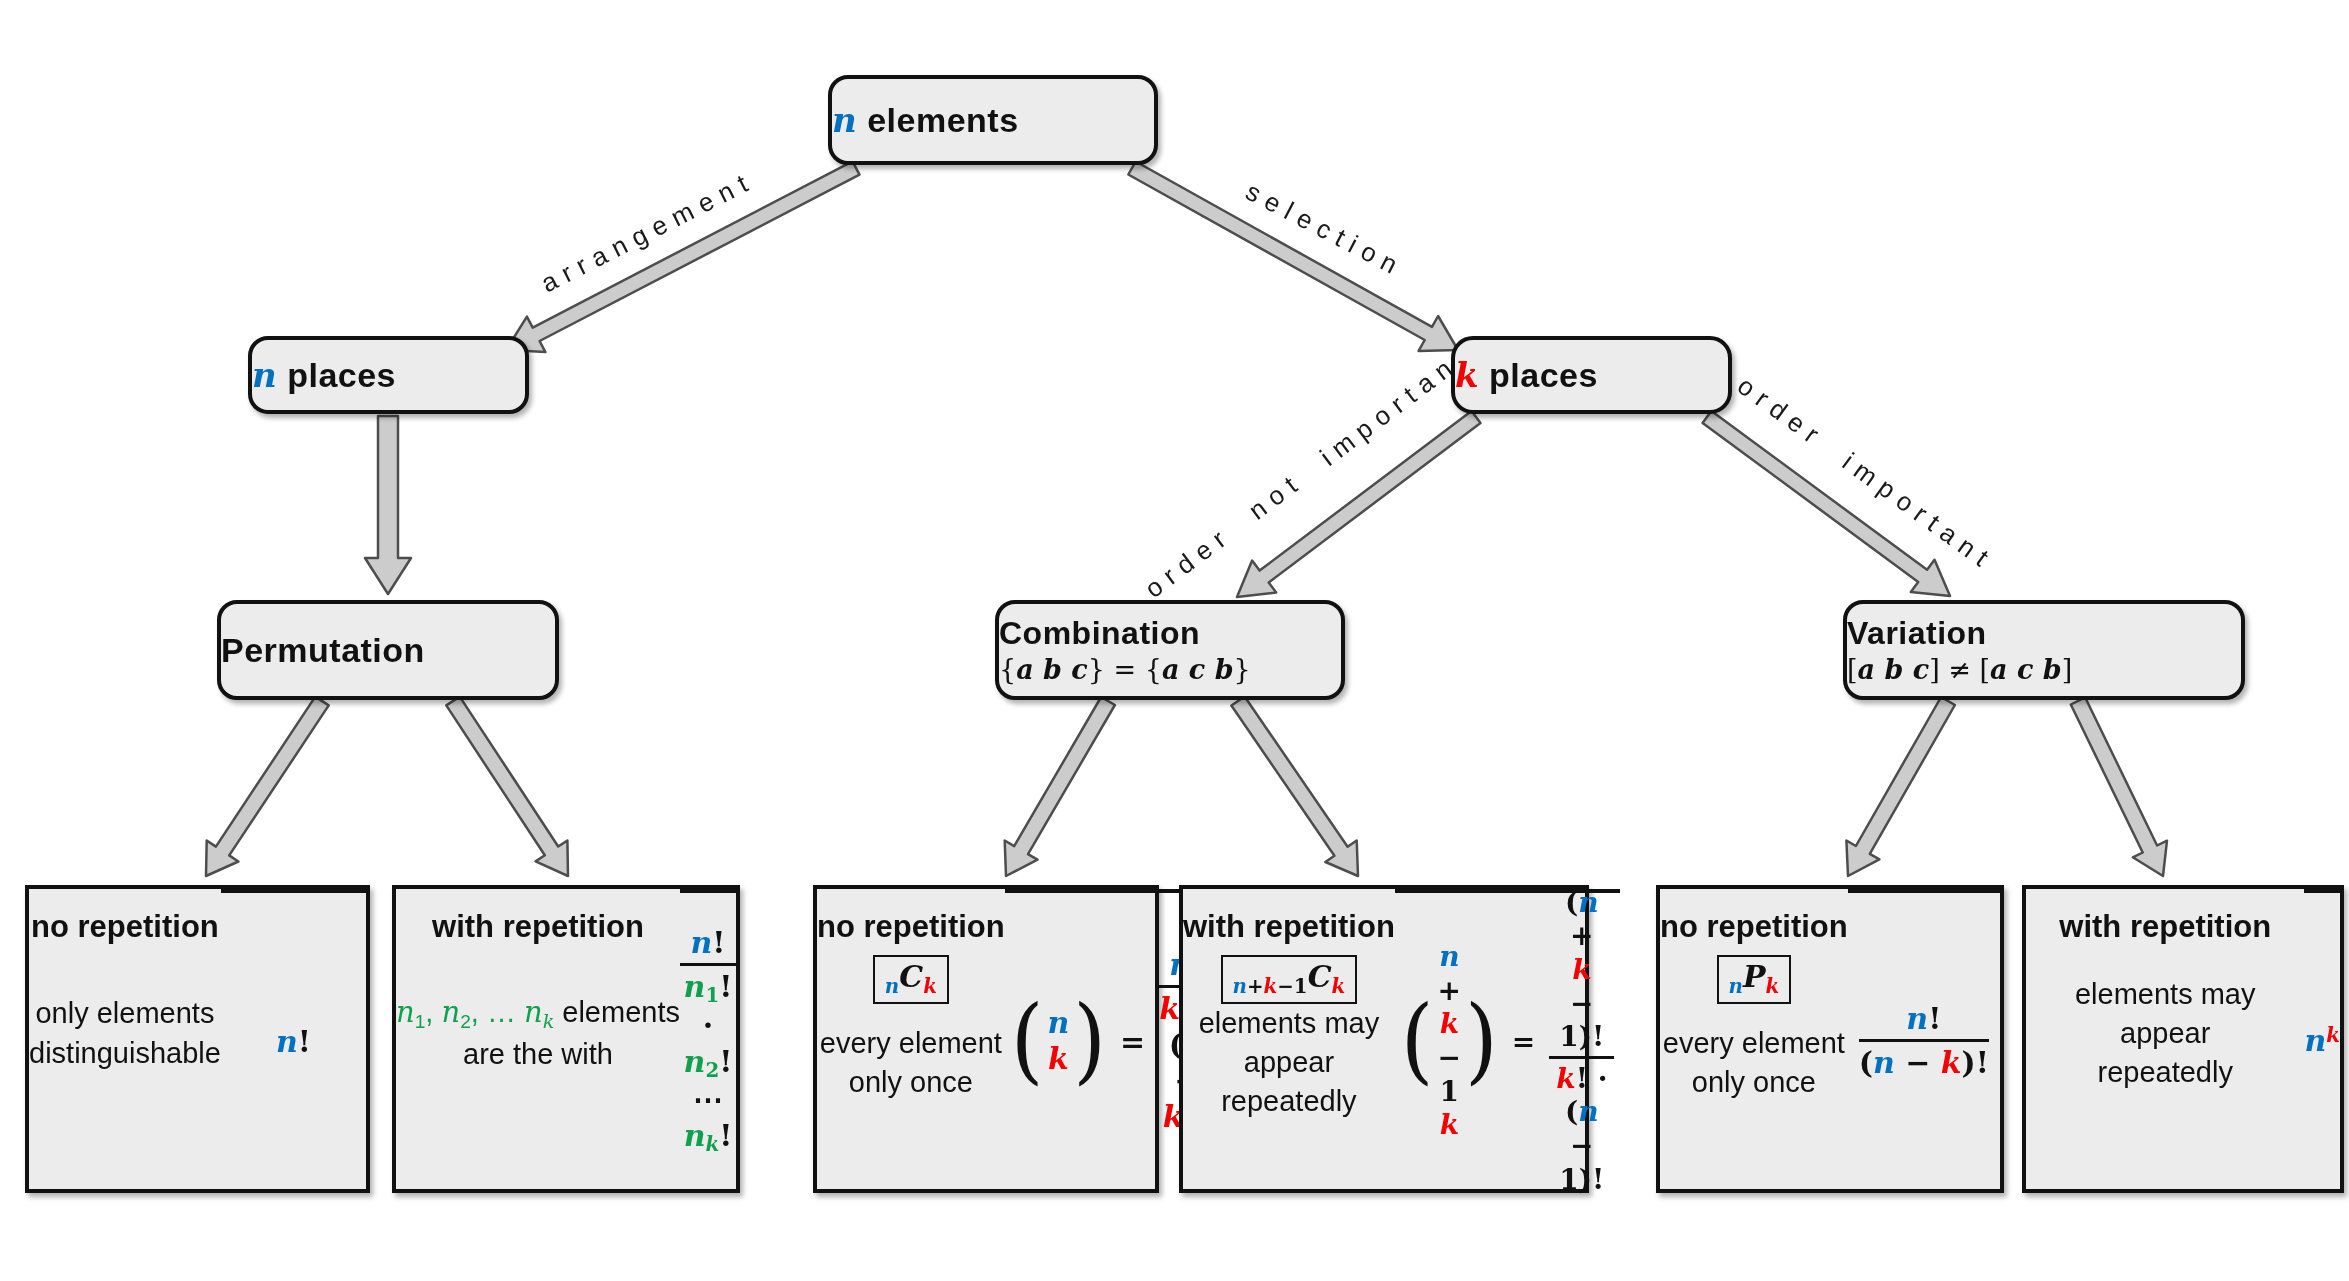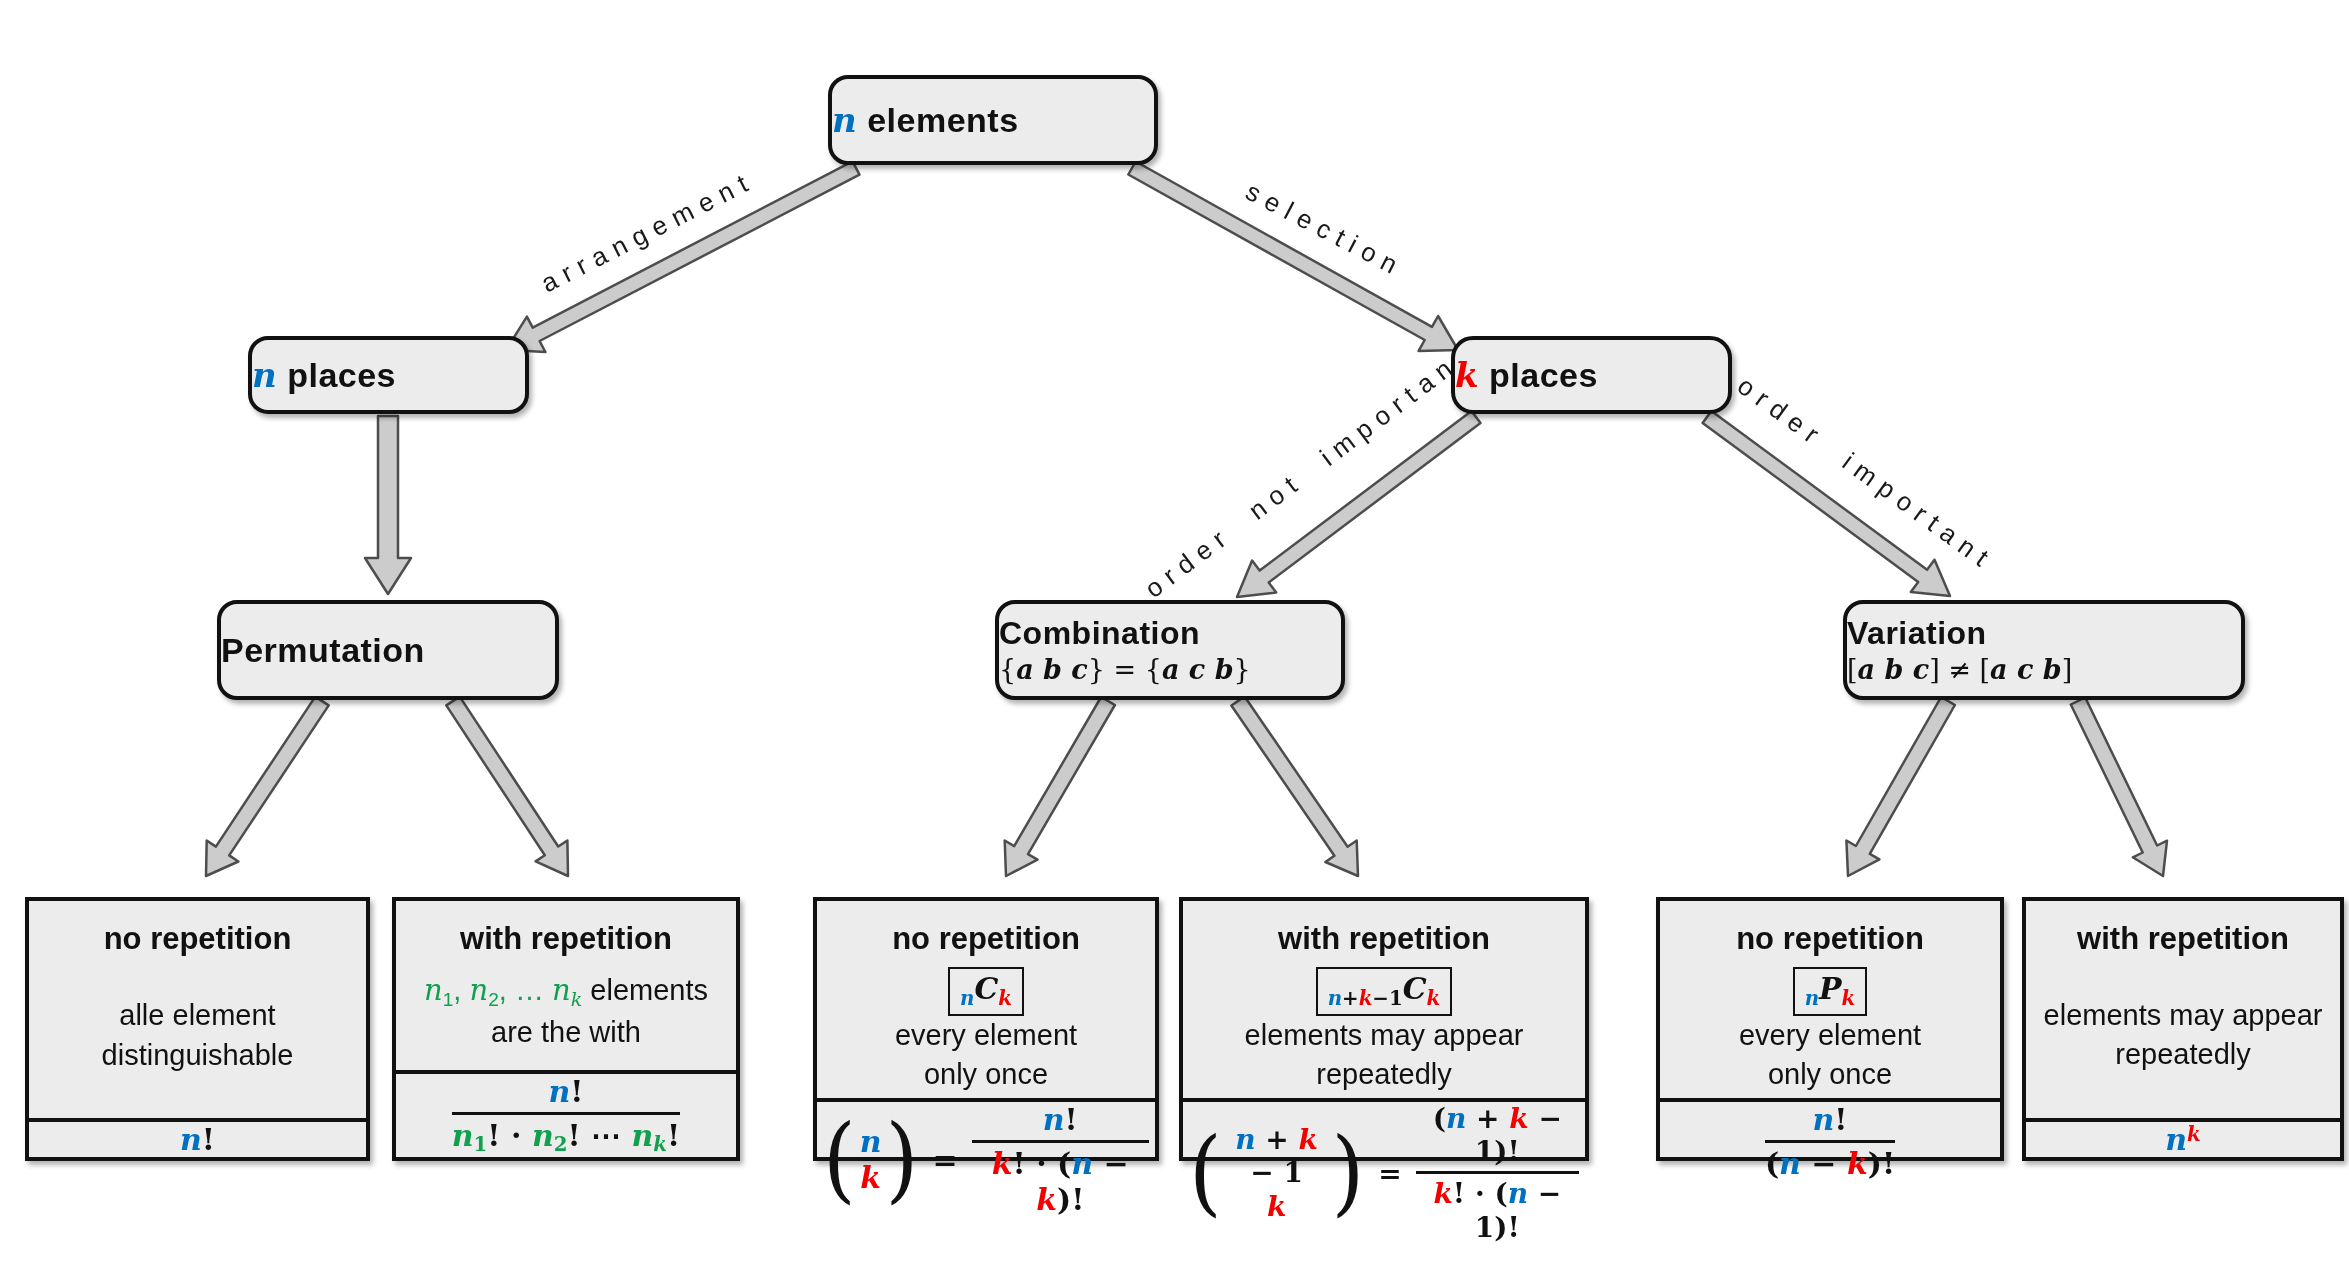--- a/index.html
+++ b/index.html
@@ -11,22 +11,22 @@
     position:absolute;background:#ececec;border:4px solid #111;border-radius:20px;
     display:flex;flex-direction:column;align-items:flex-start;justify-content:center;
     box-shadow:3px 4px 5px rgba(0,0,0,0.30);
   }
   .node-title{font-size:34px;font-weight:bold;letter-spacing:0.5px;white-space:nowrap;}
   .node-sub{font-size:27px;font-family:"DejaVu Serif",serif;margin-top:2px;white-space:nowrap;}
   .node-sub .var{font-style:italic;}
 
   
   .leaf{
-    position:absolute;top:885px;height:264px;background:#ececec;border:4px solid #111;
-    display:flex;flex-direction:column;box-shadow:3px 4px 5px rgba(0,0,0,0.30);margin-top:12px;
+    position:absolute;top:885px;height:308px;background:#ececec;border:4px solid #111;
+    display:flex;box-shadow:3px 4px 5px rgba(0,0,0,0.30);
   }
   .leaf-top{height:237px;display:flex;flex-direction:column;align-items:center;}
   .leaf-title{font-size:31px;font-weight:bold;margin-top:20px;white-space:nowrap;}
   .badge-row{margin-top:10px;font-family:"DejaVu Serif",serif;font-size:30px;font-weight:bold;}
   .badge{display:inline-block;border:2px solid #111;padding:0 10px 2px 10px;line-height:1.35;}
   .leaf-desc{flex:1;display:flex;flex-direction:column;justify-content:center;text-align:center;
     font-size:29px;line-height:1.35;padding-bottom:4px;}
   .leaf-desc .var{font-weight:normal;}
   .leaf-formula{
     flex:1;border-top:4px solid #111;display:flex;align-items:center;justify-content:center;
@@ -101,21 +101,21 @@
 </div>
 <div class="node" style="left:1843px;top:600px;width:402px;height:100px;">
   <div class="node-title" style="font-size:32px;">Variation</div>
   <div class="node-sub"><span>[</span><span class="var">a b c</span><span>] ≠ [</span><span class="var">a c b</span><span>]</span></div>
 </div>
 
 <div class="leaf" style="left:25px;width:345px;">
   <div class="leaf-top">
     <div class="leaf-title">no repetition</div>
     <div class="leaf-desc">
-      <div><span>alle element</span></div>
+      <div><span>only elements</span></div>
       <div><span>distinguishable</span></div>
     </div>
   </div>
   <div class="leaf-formula">
     <span><span class="c-b var">n</span><span>!</span></span>
   </div>
 </div>
 
 <div class="leaf" style="left:392px;width:348px;">
   <div class="leaf-top">

